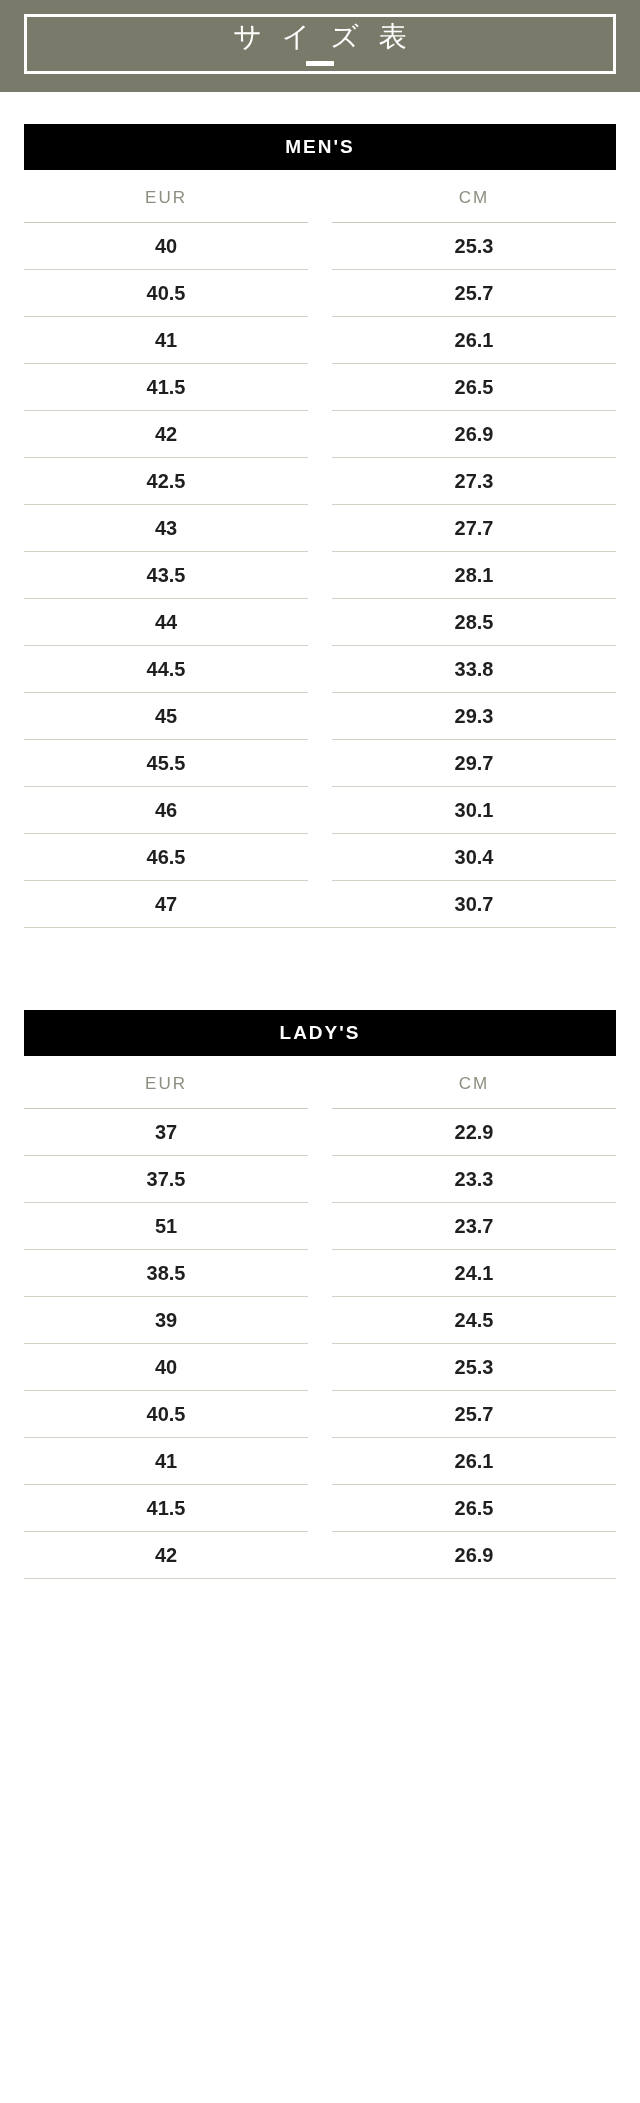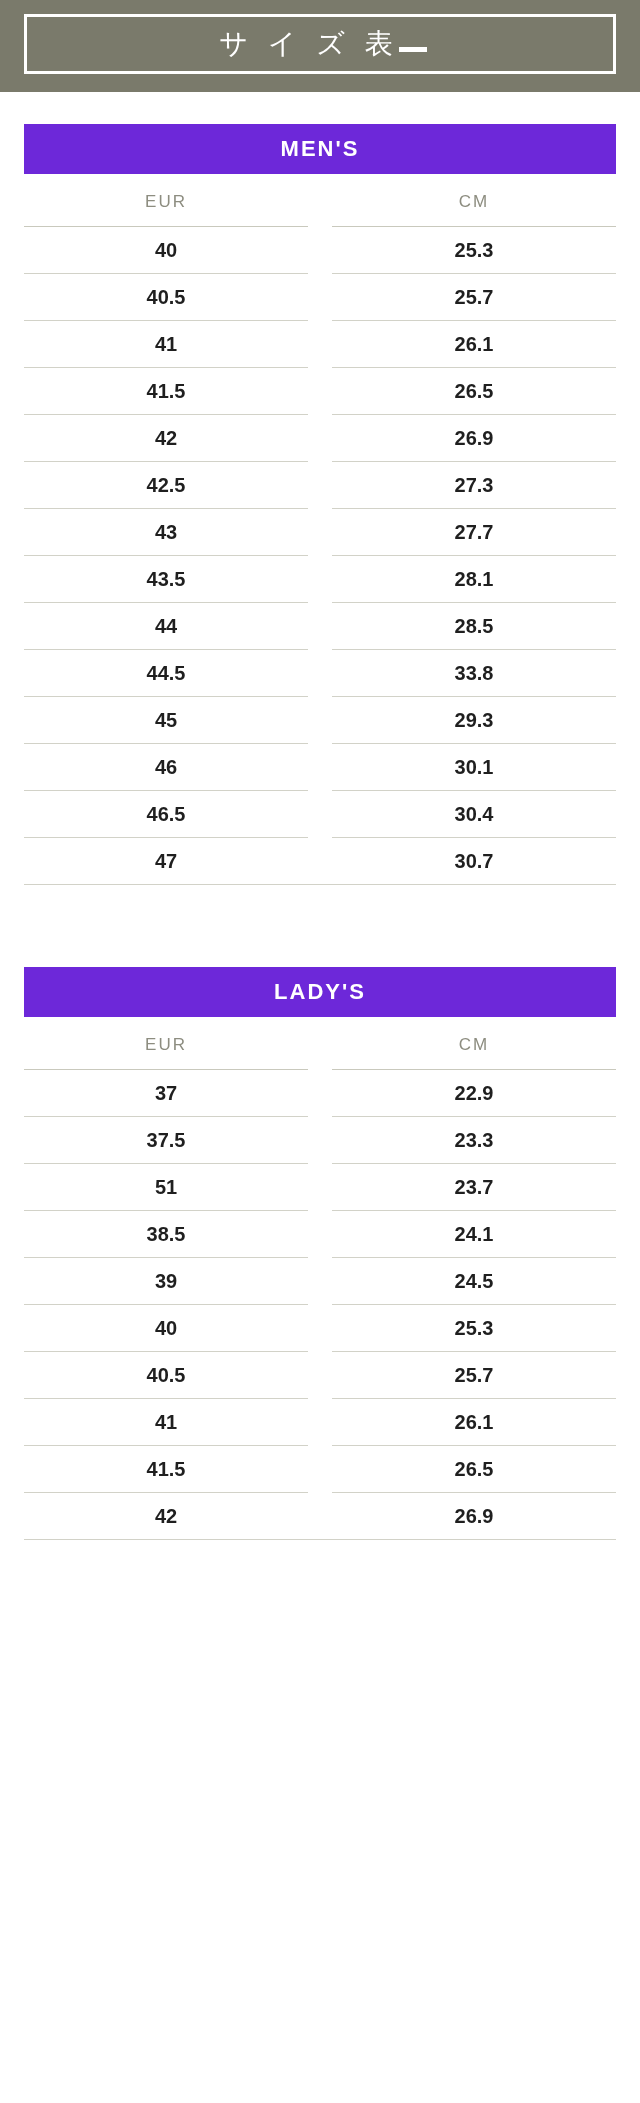--- a/index.html
+++ b/index.html
@@ -21,21 +21,21 @@
     padding: 14px 0 18px 0;
     box-sizing: border-box;
     height: 92px;
   }
   .banner-frame {
     border: 3px solid #ffffff;
     margin: 0 24px;
     height: 100%;
     box-sizing: border-box;
     display: flex;
-    flex-direction: row;
+    flex-direction: column;
     align-items: center;
     justify-content: center;
   }
   .banner-title {
     color: #ffffff;
     font-size: 28px;
     letter-spacing: 6px;
     font-weight: 400;
     line-height: 1;
     padding-left: 6px;
@@ -51,24 +51,24 @@
   .section {
     margin: 0 24px;
   }
   .section-gap-top {
     height: 32px;
   }
   .section-gap-big {
     height: 82px;
   }
   .section-title {
-    background: #6d28d9;
+    background: #000000;
     color: #ffffff;
     text-align: center;
-    font-size: 22px;
+    font-size: 19px;
     font-weight: bold;
     letter-spacing: 2px;
     padding: 12px 0;
   }
 
   
   table.size-table {
     width: 100%;
     border-collapse: collapse;
     table-layout: fixed;
@@ -185,20 +185,25 @@
           <td>44.5</td>
           <td class="spacer-cell"></td>
           <td>33.8</td>
         </tr>
         <tr>
           <td>45</td>
           <td class="spacer-cell"></td>
           <td>29.3</td>
         </tr>
         <tr>
+          <td>45.5</td>
+          <td class="spacer-cell"></td>
+          <td>29.7</td>
+        </tr>
+        <tr>
           <td>46</td>
           <td class="spacer-cell"></td>
           <td>30.1</td>
         </tr>
         <tr>
           <td>46.5</td>
           <td class="spacer-cell"></td>
           <td>30.4</td>
         </tr>
         <tr>

